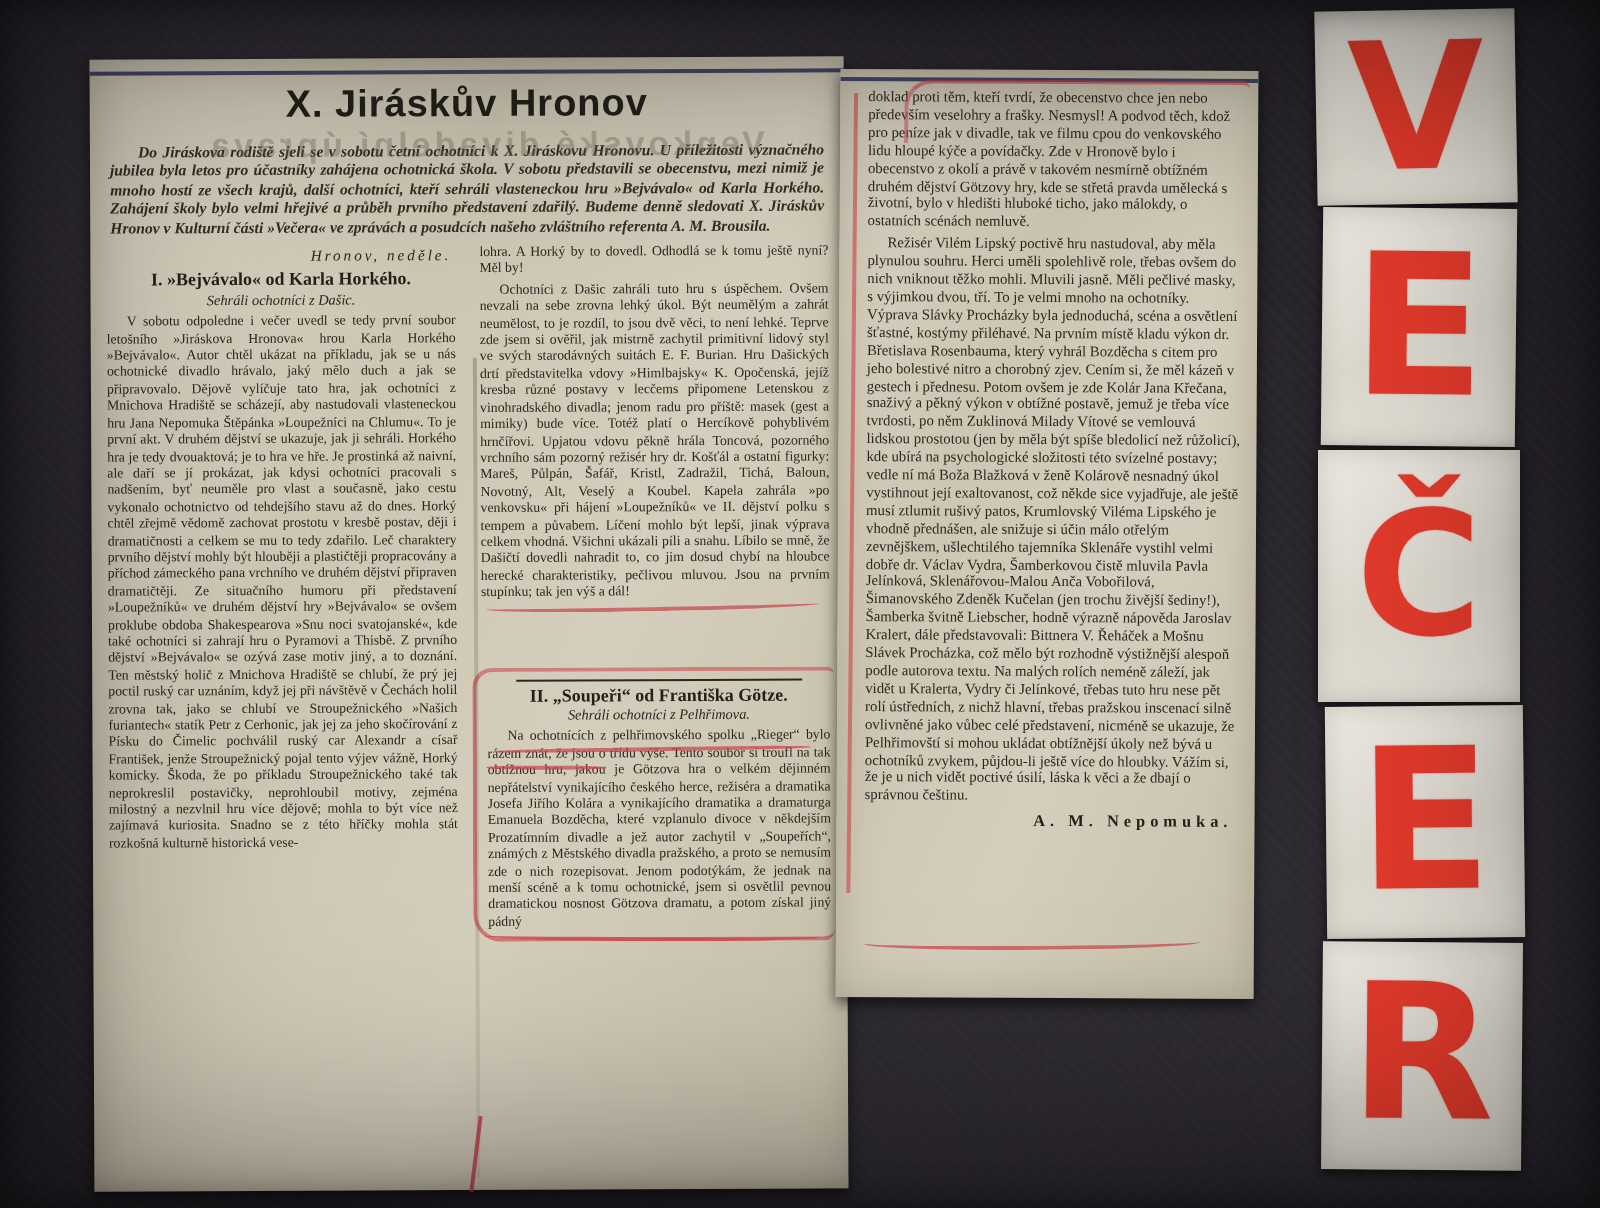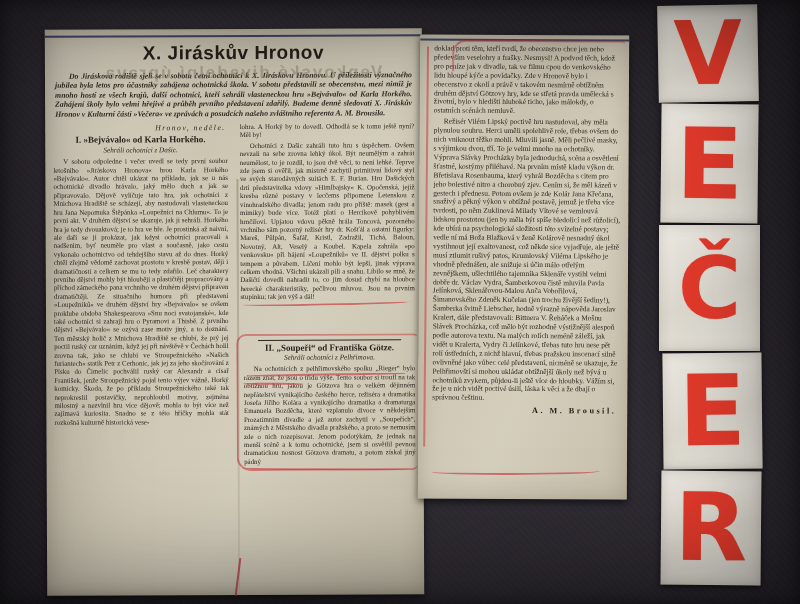--- a/index.html
+++ b/index.html
@@ -131,21 +131,21 @@
         </div>
       </div>
     </div>
     <div class="seam"></div>
   </div>
 
   <div class="paper clip-right">
     <div class="navy-edge"></div>
     <p class="body noindent">doklad proti těm, kteří tvrdí, že obecenstvo chce jen nebo především veselohry a frašky. Nesmysl! A podvod těch, kdož pro peníze jak v divadle, tak ve filmu cpou do venkovského lidu hloupé kýče a povídačky. Zde v Hronově bylo i obecenstvo z okolí a právě v takovém nesmírně obtížném druhém dějství Götzovy hry, kde se střetá pravda umělecká s životní, bylo v hledišti hluboké ticho, jako málokdy, o ostatních scénách nemluvě.</p>
     <p class="body">Režisér Vilém Lipský poctivě hru nastudoval, aby měla plynulou souhru. Herci uměli spolehlivě role, třebas ovšem do nich vniknout těžko mohli. Mluvili jasně. Měli pečlivé masky, s výjimkou dvou, tří. To je velmi mnoho na ochotníky. Výprava Slávky Procházky byla jednoduchá, scéna a osvětlení šťastné, kostýmy přiléhavé. Na prvním místě kladu výkon dr. Břetislava Rosenbauma, který vyhrál Bozděcha s citem pro jeho bolestivé nitro a chorobný zjev. Cením si, že měl kázeň v gestech i přednesu. Potom ovšem je zde Kolár Jana Křečana, snaživý a pěkný výkon v obtížné postavě, jemuž je třeba více tvrdosti, po něm Zuklinová Milady Vítové se vemlouvá lidskou prostotou (jen by měla být spíše bledolicí než růžolicí), kde ubírá na psychologické složitosti této svízelné postavy; vedle ní má Boža Blažková v ženě Kolárově nesnadný úkol vystihnout její exaltovanost, což někde sice vyjadřuje, ale ještě musí ztlumit rušivý patos, Krumlovský Viléma Lipského je vhodně přednášen, ale snižuje si účin málo otřelým zevnějškem, ušlechtilého tajemníka Sklenáře vystihl velmi dobře dr. Václav Vydra, Šamberkovou čistě mluvila Pavla Jelínková, Sklenářovou-Malou Anča Vobořilová, Šimanovského Zdeněk Kučelan (jen trochu živější šediny!), Šamberka švitně Liebscher, hodně výrazně nápověda Jaroslav Kralert, dále představovali: Bittnera V. Řeháček a Mošnu Slávek Procházka, což mělo být rozhodně výstižnější alespoň podle autorova textu. Na malých rolích neméně záleží, jak vidět u Kralerta, Vydry či Jelínkové, třebas tuto hru nese pět rolí ústředních, z nichž hlavní, třebas pražskou inscenací silně ovlivněné jako vůbec celé představení, nicméně se ukazuje, že Pelhřimovští si mohou ukládat obtížnější úkoly než bývá u ochotníků zvykem, půjdou-li ještě více do hloubky. Vážím si, že je u nich vidět poctivé úsilí, láska k věci a že dbají o správnou češtinu.</p>
-    <div class="signature">A. M. Brousil.</div>
+    <div class="signature">A. M. Nepomuka.</div>
     <div class="red-vline"></div>
     <div class="red-bracket"></div>
     <div class="red-bottom"></div>
   </div>
 
   <div class="red-tail"></div>
 
   <div class="letter-card lc1">
     <span class="letter">V</span>
   </div>

